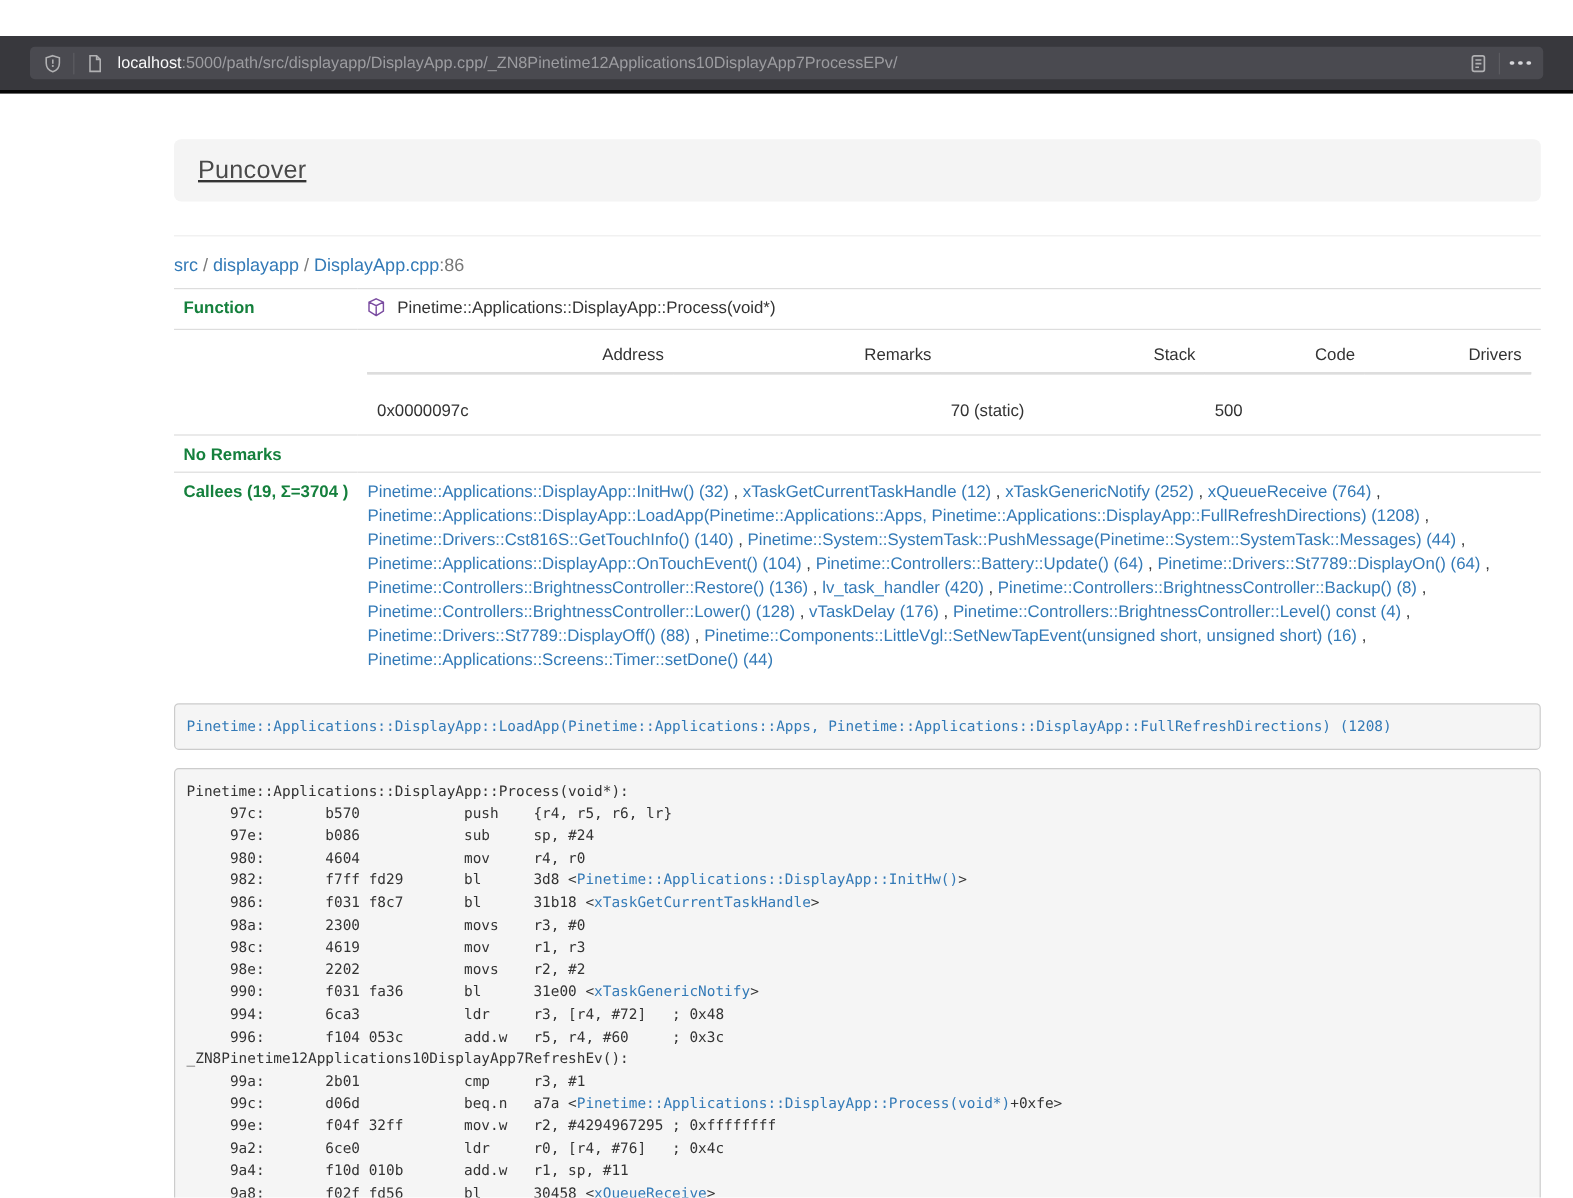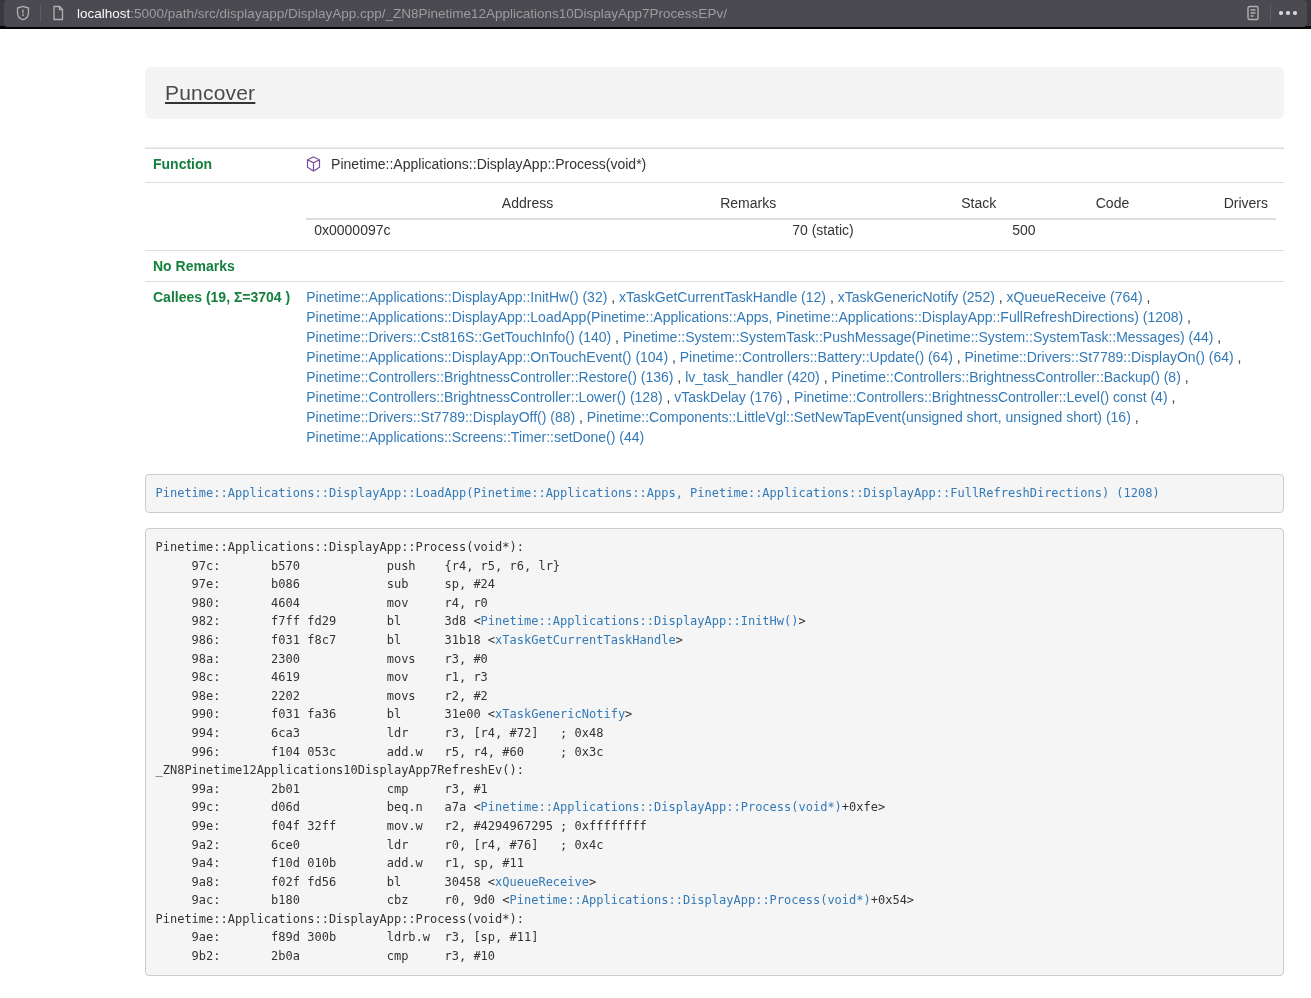--- a/index.html
+++ b/index.html
@@ -3,21 +3,21 @@
 <meta charset="utf-8">
 <style>
   * { box-sizing: border-box; }
   html, body { margin:0; padding:0; }
   body {
     width:1311px; height:998px; overflow:hidden;
     background:#fff; color:var(--text, #333);
     font-family:"Liberation Sans", sans-serif; font-size:14px;
   }
   
-  .toolbar { height:26px; background:var(--toolbar-bg, #38383d); display:flex; align-items:center; padding:0 4px; }
+  .toolbar { height:45px; background:var(--toolbar-bg, #38383d); display:flex; align-items:center; padding:0 25px;margin-top:30px; }
   .urlbar {
     flex:1; height:27px; background:var(--urlbar-bg, #4a4a50); border-radius:4px;
     display:flex; align-items:center; padding:0 7px; color:var(--toolbar-icon, #b1b1b3);
   }
   .ubtn { display:flex; align-items:center; justify-content:center; width:24px; height:24px; border-radius:3px; color:var(--toolbar-icon,#b1b1b3); cursor:pointer; }
   .usep { width:1px; height:18px; background:#5c5c61; margin:0 5px; }
   .urltext { flex:1; font-size:13.5px; color:var(--url-dim, #9c9ca0); margin-left:7px; white-space:nowrap; overflow:hidden; }
   .urltext .host { color:#f9f9fa; }
   .dots { display:flex; gap:3.5px; }
   .dots i { width:3.5px; height:3.5px; border-radius:50%; background:#d7d7db; }
@@ -35,21 +35,21 @@
   table.fn { width:100%; border-collapse:collapse; font-size:14px; margin:0; }
   table.fn > tbody > tr > th,
   table.fn > tbody > tr > td {
     border-top:1px solid var(--table-border,#ddd);
     padding:5px 8px; text-align:left; vertical-align:top; line-height:20px;
   }
   th.rowlabel { width:151px; font-weight:bold; white-space:nowrap; color:#15803d; }
   td.nested { padding:5px 8px; }
   table.inner { width:100%; border-collapse:collapse; font-size:14px; }
   table.inner th { border-bottom:2px solid var(--table-border,#ddd); padding:5px 8px; text-align:right; font-weight:normal; line-height:20px; }
-  table.inner td { padding:0 8px 5px 8px; text-align:left; line-height:20px; }
+  table.inner td { padding:20px 8px 5px 8px; text-align:left; line-height:20px; }
   .cube { color:var(--cube-icon,#7a4ca0); margin-right:6px; vertical-align:-3px; }
   .fname { color:#333; }
 
   pre {
     background:var(--pre-bg,#f5f5f5); border:1px solid var(--pre-border,#ccc); border-radius:4px;
     padding:9px 9.5px; color:#333;
     font-family:"DejaVu Sans Mono", monospace; font-size:12px;
     white-space:pre; overflow:hidden; tab-size:8; -moz-tab-size:8;
   }
   pre.loadapp { margin:22px 0 15px 0; line-height:19px; }
@@ -92,20 +92,21 @@
 <div class="winstrip"></div>
 
 <div class="container">
 
   <div class="jumbotron">
     <h1>Puncover</h1>
   </div>
 
   <hr class="sep">
 
+  <div class="breadcrumb"><a href="#">src</a> / <a href="#">displayapp</a> / <a href="#">DisplayApp.cpp</a><span class="bc-suffix">:86</span></div>
 
   <table class="fn">
     <tbody>
       <tr>
         <th class="rowlabel">Function</th>
         <td>
           <span class="cube">
             <svg width="15" height="16" viewBox="0 0 14 16">
               <path d="M7 1 L13 3.8 V11.2 L7 15 L1 11.2 V3.8 Z M1 3.8 L7 6.8 L13 3.8 M7 6.8 V15" fill="none" stroke="currentColor" stroke-width="1.2"></path>
             </svg>

